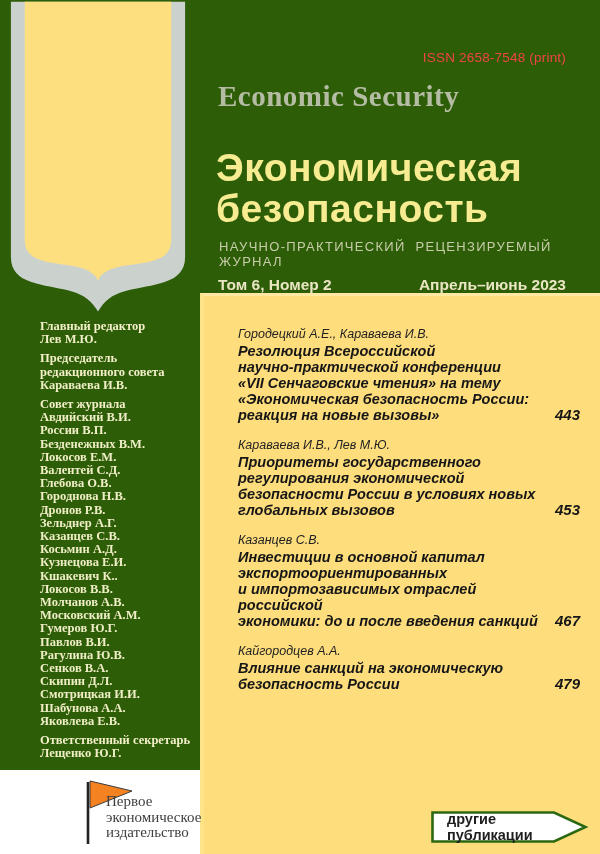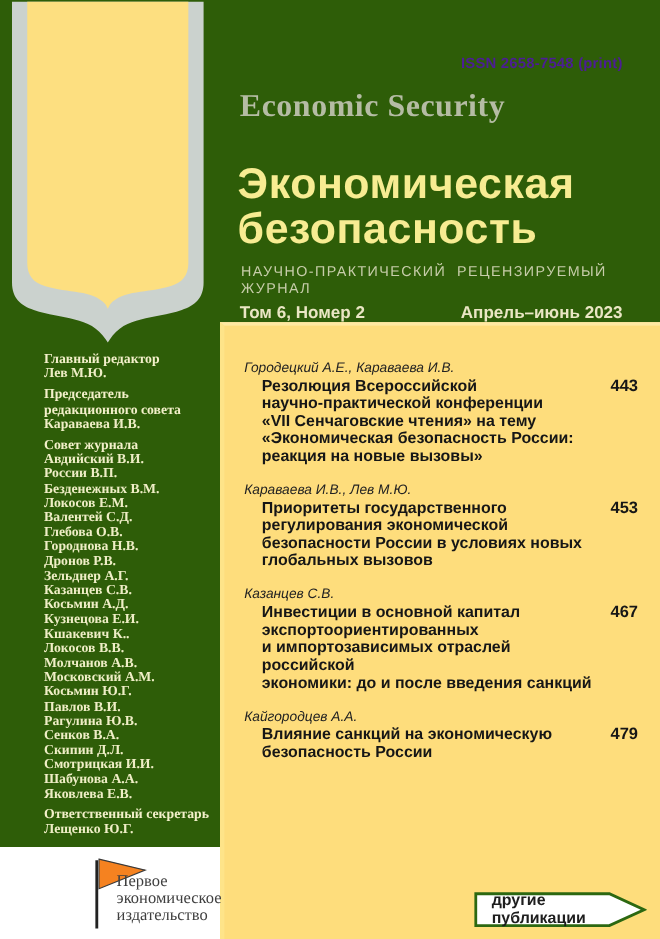--- a/index.html
+++ b/index.html
@@ -19,21 +19,21 @@
     position:relative;width:600px;height:854px;overflow:hidden;
     background:#ffffff;
     font-family:"Liberation Sans", sans-serif;
   }
   
   .green-header{position:absolute;left:0;top:0;width:600px;height:293px;background:var(--green);}
   .green-sidebar{position:absolute;left:0;top:0;width:200px;height:770px;background:var(--green);}
   
   .book-deco{position:absolute;left:3px;top:0;width:190px;height:320px;}
   
-  .issn{position:absolute;right:34px;top:50px;color:#4c1d95;font-size:13.5px;letter-spacing:.2px;font-weight:bold;}
+  .issn{position:absolute;right:34px;top:50px;color:#ef4444;font-size:13.5px;letter-spacing:.2px;}
   .title-en{position:absolute;left:218px;top:80px;font-family:"Liberation Serif", serif;
     font-weight:700;font-size:29px;color:var(--silver);letter-spacing:.5px;text-align:center;}
   .row-en{position:absolute;left:218px;right:34px;top:121px;display:flex;justify-content:space-between;
     font-family:"Liberation Serif", serif;font-weight:700;font-size:15.5px;color:var(--cream);}
   .title-ru{position:absolute;left:216px;top:147px;width:375px;
     font-weight:700;font-size:39px;line-height:41px;color:var(--title-yellow);letter-spacing:.5px;}
   .subtitle-ru{position:absolute;left:219px;top:239px;color:#c7cdaa;font-size:13px;
     letter-spacing:1.3px;word-spacing:5px;}
   .row-ru{position:absolute;left:218px;right:34px;top:276px;display:flex;justify-content:space-between;
     font-family:Liberation Sans, sans-serif;font-weight:700;font-size:15.5px;color:var(--cream);}
@@ -42,22 +42,22 @@
     font-family:"Liberation Serif", serif;font-size:12.5px;line-height:13.2px;color:#efeec6;}
   .sb-group{margin-bottom:6px;}
   .sb-header{font-weight:700;color:#f3f0ca;}
   .sb-name{font-weight:700;}
   
   .yellow-panel{position:absolute;left:200px;top:293px;width:400px;height:561px;
     background:var(--panel-yellow);box-sizing:border-box;
     border-top:3px solid #ffe9a2;border-left:4px solid #fee489;
     padding:30px 20px 0 18px;}
   .toc-entry{margin-bottom:14px;}
-  .toc-authors{font-style:italic;font-size:12.5px;color:#222222;line-height:16px;margin-bottom:1px;}
-  .toc-row{display:flex;}
+  .toc-authors{font-style:italic;font-size:12.5px;color:#222222;line-height:16px;margin-bottom:1px;margin-left:16px;}
+  .toc-row{display:flex;align-items:flex-end;font-style:italic;}
   .toc-title{padding-left:16px;font-weight:700;font-size:14.5px;line-height:16px;color:#161616;width:312px;}
   .toc-page{margin-left:auto;font-weight:700;font-size:15px;color:#161616;line-height:16px;}
   
   .publisher{position:absolute;left:78px;top:778px;}
   .flag-svg{position:absolute;left:0;top:0;}
   .publisher-name{position:absolute;left:28px;top:16px;width:115px;
     font-family:"Liberation Serif", serif;font-size:15px;line-height:15.5px;color:#3f3f3f;}
   
   .more-btn{position:absolute;right:12px;bottom:11px;width:157px;height:32px;cursor:pointer;}
   .more-btn-label{position:absolute;left:16px;top:0;width:124px;height:32px;display:flex;
@@ -115,21 +115,21 @@
         <div class="sb-name">Городнова Н.В.</div>
         <div class="sb-name">Дронов Р.В.</div>
         <div class="sb-name">Зельднер А.Г.</div>
         <div class="sb-name">Казанцев С.В.</div>
         <div class="sb-name">Косьмин А.Д.</div>
         <div class="sb-name">Кузнецова Е.И.</div>
         <div class="sb-name">Кшакевич К..</div>
         <div class="sb-name">Локосов В.В.</div>
         <div class="sb-name">Молчанов А.В.</div>
         <div class="sb-name">Московский А.М.</div>
-        <div class="sb-name">Косьмин Ю.Г.</div>
+        <div class="sb-name">Гумеров Ю.Г.</div>
         <div class="sb-name">Павлов В.И.</div>
         <div class="sb-name">Рагулина Ю.В.</div>
         <div class="sb-name">Сенков В.А.</div>
         <div class="sb-name">Скипин Д.Л.</div>
         <div class="sb-name">Смотрицкая И.И.</div>
         <div class="sb-name">Шабунова А.А.</div>
         <div class="sb-name">Яковлева Е.В.</div>
       </div>
       <div class="sb-group">
         <div class="sb-header">Ответственный секретарь</div>

